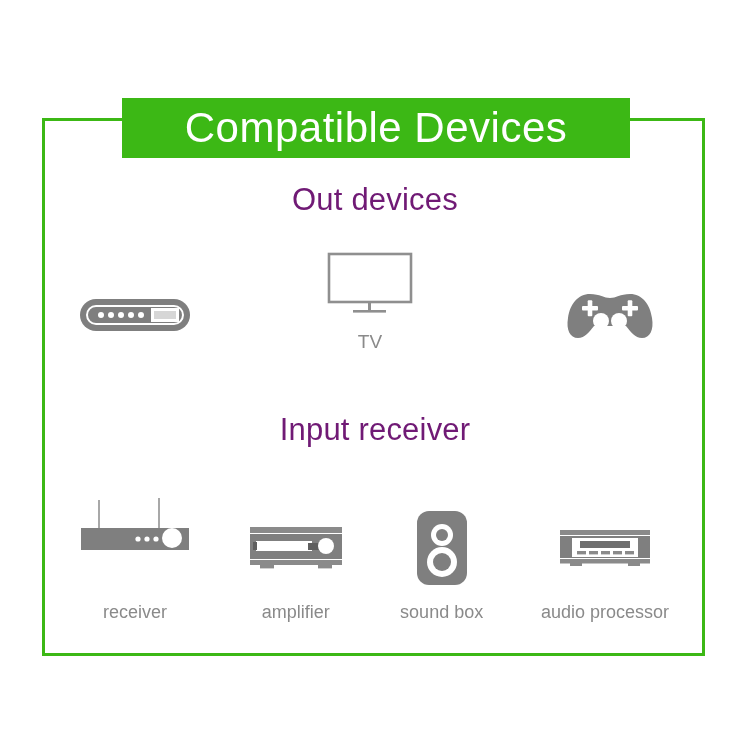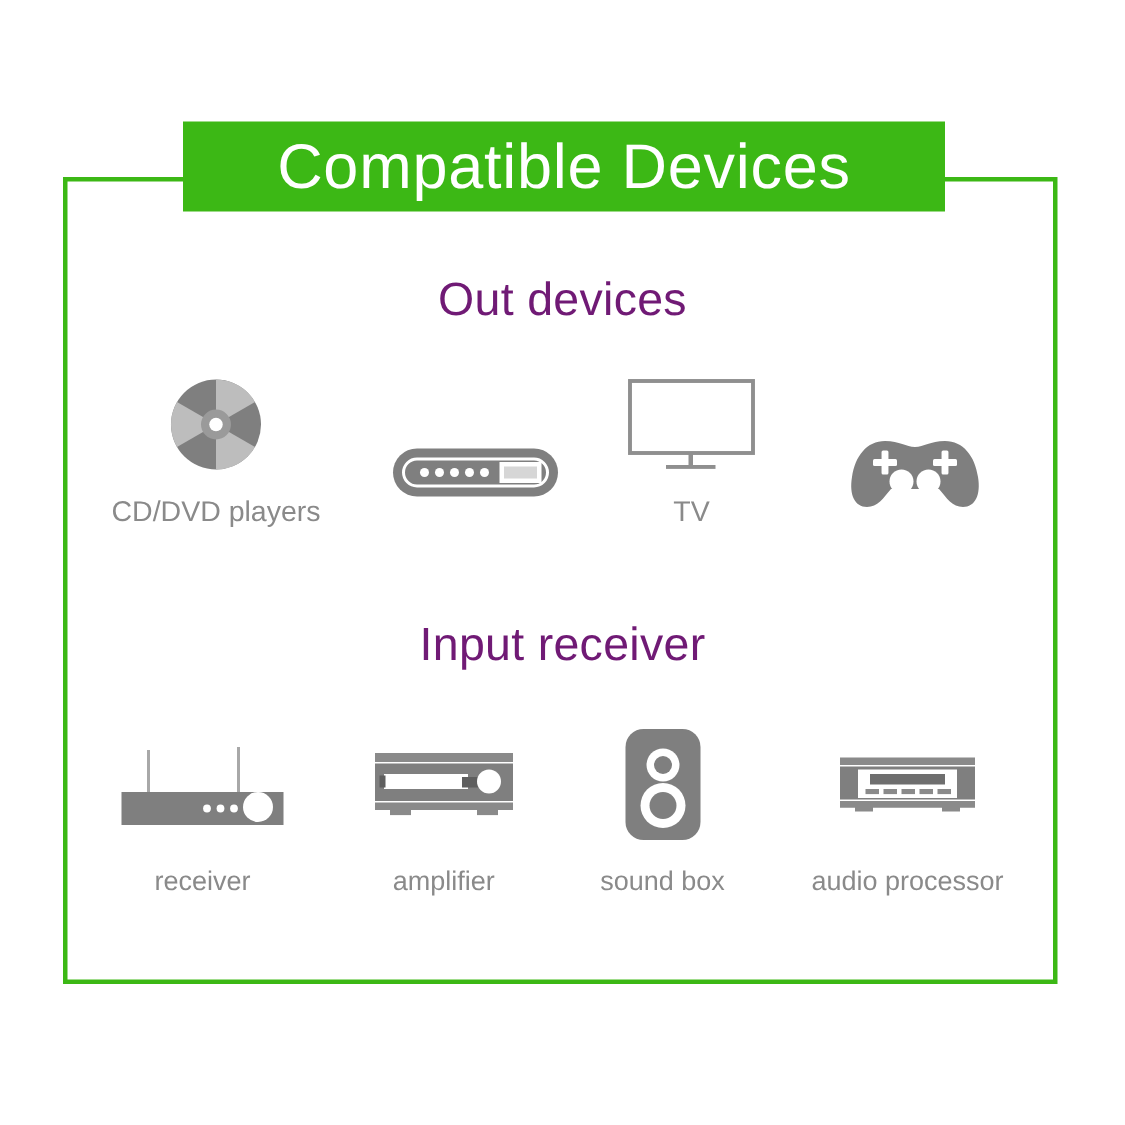--- a/index.html
+++ b/index.html
@@ -30,21 +30,21 @@
     height: 538px;
     border: 3px solid #3cb815;
     box-sizing: border-box;
     background: transparent;
   }
 
   
   #banner {
     position: absolute;
     left: 122px;
-    top: 81px;
+    top: 98px;
     width: 508px;
     height: 60px;
     background: #3cb815;
     display: flex;
     align-items: center;
     justify-content: center;
     z-index: 3;
   }
   #banner-title {
     color: #ffffff;
@@ -104,53 +104,40 @@
     margin-top: 16px;
     font-size: 18px;
   }
 
   
   #cell-cd       { width: 168px; }
   #cell-bluray   { width: 150px; }
   #cell-tv       { width: 110px; justify-content: space-between; }
   #cell-gamepad  { width: 160px; }
 
-  #cell-receiver  { width: 150px; }
+  #cell-receiver  { width: 150px; gap: 25px; }
   #cell-amplifier { width: 135px; }
   #cell-soundbox  { width: 120px; }
   #cell-processor { width: 170px; }
 </style>
 </head>
 <body>
 
 <div id="stage">
 
   <div id="frame"></div>
 
   <div id="banner">
     <span id="banner-title">Compatible Devices</span>
   </div>
 
   <div class="section-heading" id="heading-out">Out devices</div>
 
   <div class="row" id="row-out">
 
-    <div class="cell" id="cell-cd">
-      <div class="art">
-        <svg width="62" height="62" viewBox="0 0 62 62" aria-hidden="true">
-          <circle cx="31" cy="31" r="30" fill="#7f7f7f"></circle>
-          <path d="M31 31 L31 1 A30 30 0 0 1 57 16 Z" fill="#bdbdbd"></path>
-          <path d="M31 31 L5 46 A30 30 0 0 1 5 16 Z" fill="#bdbdbd"></path>
-          <path d="M31 31 L57 46 A30 30 0 0 1 31 61 Z" fill="#bdbdbd"></path>
-          <circle cx="31" cy="31" r="10" fill="#9a9a9a"></circle>
-          <circle cx="31" cy="31" r="4.5" fill="#ffffff"></circle>
-        </svg>
-      </div>
-      <div class="caption">CD/DVD players</div>
-    </div>
 
     <div class="cell" id="cell-bluray">
       <div class="art">
         <svg width="112" height="34" viewBox="0 0 112 34" aria-hidden="true">
           <rect x="1" y="1" width="110" height="32" rx="16" ry="16" fill="#7f7f7f"></rect>
           <rect x="8" y="8" width="96" height="18" rx="9" ry="9" fill="none" stroke="#ffffff" stroke-width="2"></rect>
           <circle cx="22" cy="17" r="3" fill="#ffffff"></circle>
           <circle cx="32" cy="17" r="3" fill="#ffffff"></circle>
           <circle cx="42" cy="17" r="3" fill="#ffffff"></circle>
           <circle cx="52" cy="17" r="3" fill="#ffffff"></circle>

